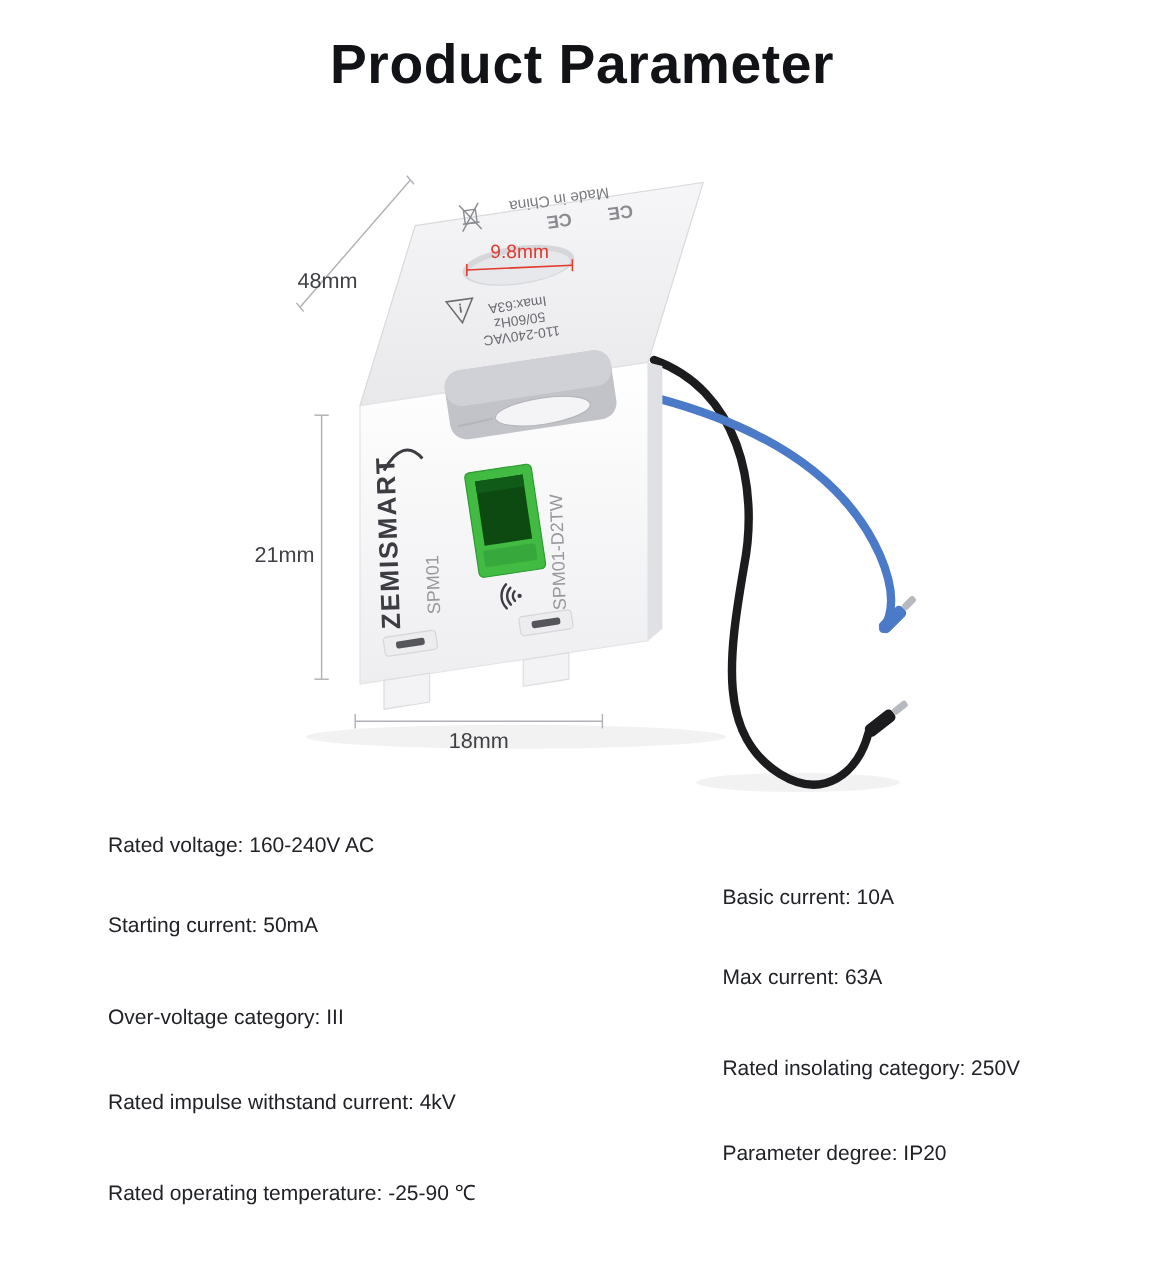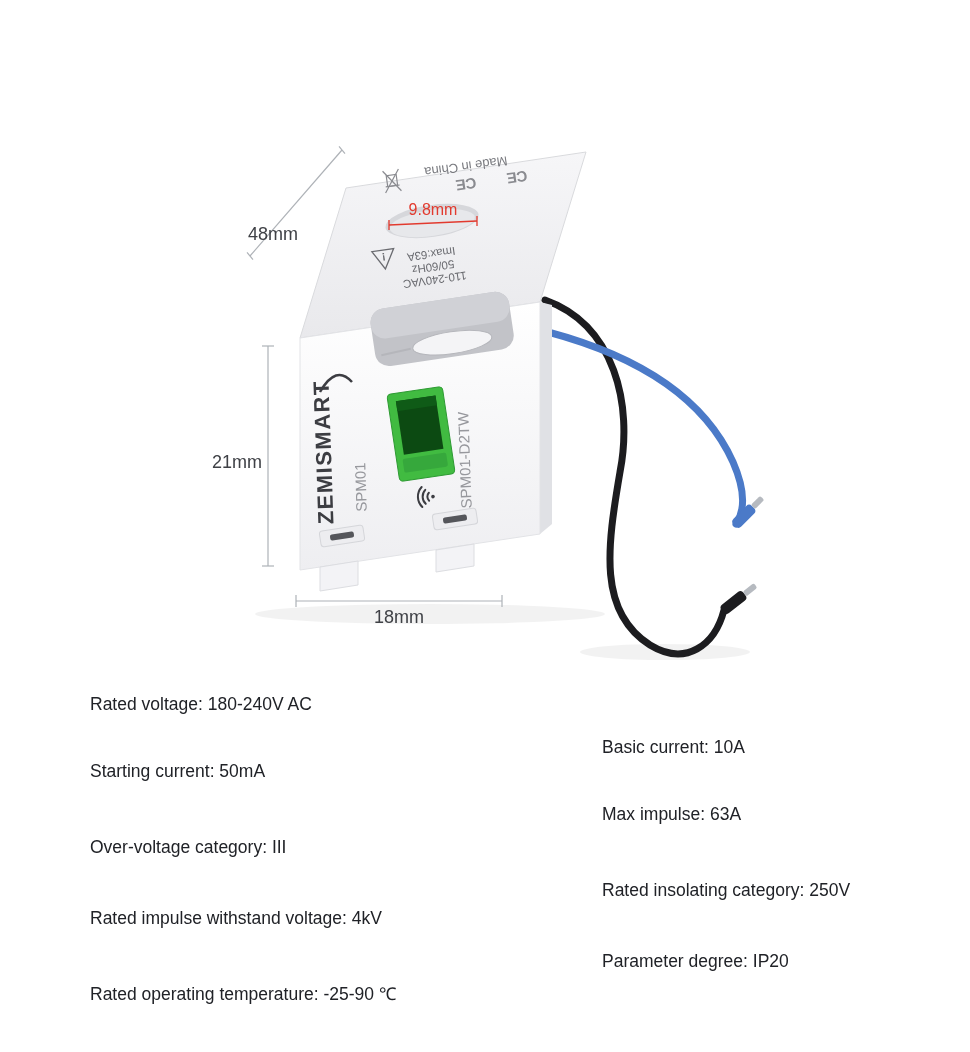--- a/index.html
+++ b/index.html
@@ -18,20 +18,21 @@
   .col-l { left:90px; }
   .col-r { left:602px;margin-top:43px; }
   .r1 { top:694px; } .r2 { top:761px; } .r3 { top:837px; }
   .r4 { top:908px; } .r5 { top:981px; }
 </style>
 </head>
 <body>
 
 <div class="page">
 
+  <h1 class="title">Product Parameter</h1>
 
   <svg class="product-art" width="970" height="580" viewBox="0 90 970 580">
     <defs>
       <linearGradient id="gTop" x1="0" y1="0" x2="0" y2="1">
         <stop offset="0" stop-color="#f6f6f8"></stop>
           <stop offset="1" stop-color="#e9e9ec"></stop>
       </linearGradient>
       <linearGradient id="gFront" x1="0" y1="0" x2="0" y2="1">
         <stop offset="0" stop-color="#ffffff"></stop>
           <stop offset="1" stop-color="#eeeef1"></stop>
@@ -136,24 +137,24 @@
       <line x1="296" y1="601" x2="502" y2="601"></line>
       <line x1="296" y1="595" x2="296" y2="607"></line>
       <line x1="502" y1="595" x2="502" y2="607"></line>
     </g>
     <text x="298" y="240" text-anchor="end" font-size="18" fill="#3f4146">48mm</text>
     <text x="262" y="468" text-anchor="end" font-size="18" fill="#3f4146">21mm</text>
     <text x="399" y="623" text-anchor="middle" font-size="18" fill="#3f4146">18mm</text>
   </svg>
 
   <div>
-    <p class="spec col-l r1">Rated voltage: 180-240V AC</p>
+    <p class="spec col-l r1">Rated voltage: 160-240V AC</p>
     <p class="spec col-l r2">Starting current: 50mA</p>
     <p class="spec col-l r3">Over-voltage category: III</p>
-    <p class="spec col-l r4">Rated impulse withstand voltage: 4kV</p>
+    <p class="spec col-l r4">Rated impulse withstand current: 4kV</p>
     <p class="spec col-l r5">Rated operating temperature: -25-90 ℃</p>
     <p class="spec col-r r1">Basic current: 10A</p>
-    <p class="spec col-r r2">Max impulse: 63A</p>
+    <p class="spec col-r r2">Max current: 63A</p>
     <p class="spec col-r r3">Rated insolating category: 250V</p>
     <p class="spec col-r r4">Parameter degree: IP20</p>
   </div>
 
 </div>
 
 </body></html>

